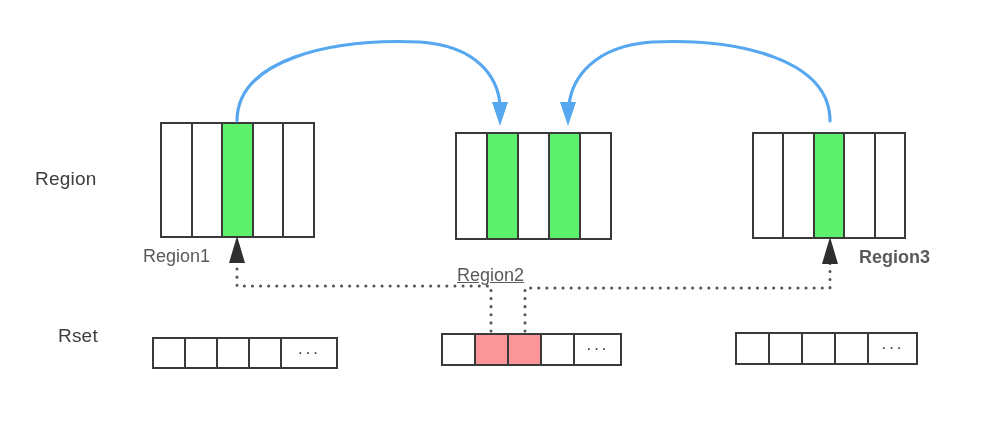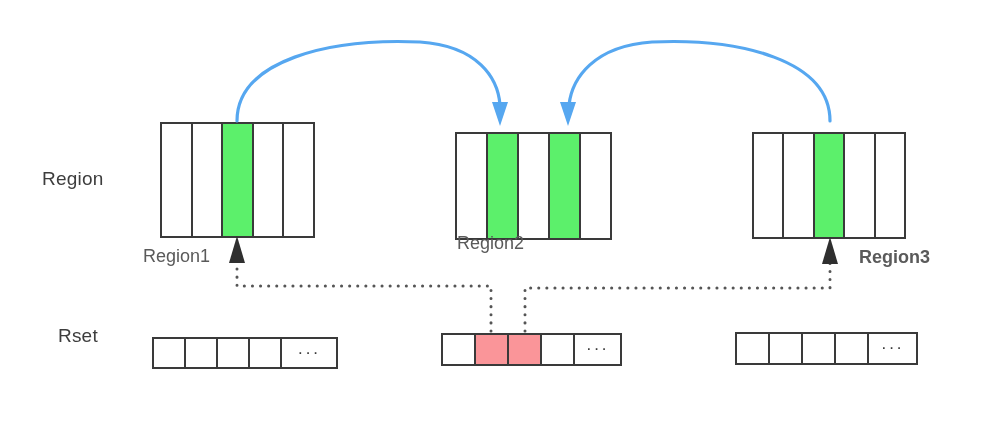--- a/index.html
+++ b/index.html
@@ -88,41 +88,41 @@
     width: 1000px;
     height: 425px;
     pointer-events: none;
   }
 </style>
 </head>
 <body>
 
 <div id="stage">
 
-  <div class="row-label" style="left:42px; top:168px;">Region</div>
+  <div class="row-label" style="left:35px; top:168px;">Region</div>
 
   <div class="row-label" style="left:58px; top:325px;">Rset</div>
 
   <div class="region-box" style="left:160px; top:122px; width:155px; height:116px;">
     <div class="cell"></div>
     <div class="cell"></div>
     <div class="cell green"></div>
     <div class="cell"></div>
     <div class="cell"></div>
   </div>
   <div class="box-label" style="left:143px; top:246px;">Region1</div>
 
   <div class="region-box" style="left:455px; top:132px; width:157px; height:108px;">
     <div class="cell"></div>
     <div class="cell green"></div>
     <div class="cell"></div>
     <div class="cell green"></div>
     <div class="cell"></div>
   </div>
-  <div class="box-label" style="left:457px; top:233px;">Region2</div>
+  <div class="box-label" style="left:457px; top:265px;text-decoration:underline;">Region2</div>
 
   <div class="region-box" style="left:752px; top:132px; width:154px; height:107px;">
     <div class="cell"></div>
     <div class="cell"></div>
     <div class="cell green"></div>
     <div class="cell"></div>
     <div class="cell"></div>
   </div>
   <div class="box-label" style="left:859px; top:247px;font-weight:bold;">Region3</div>
 

